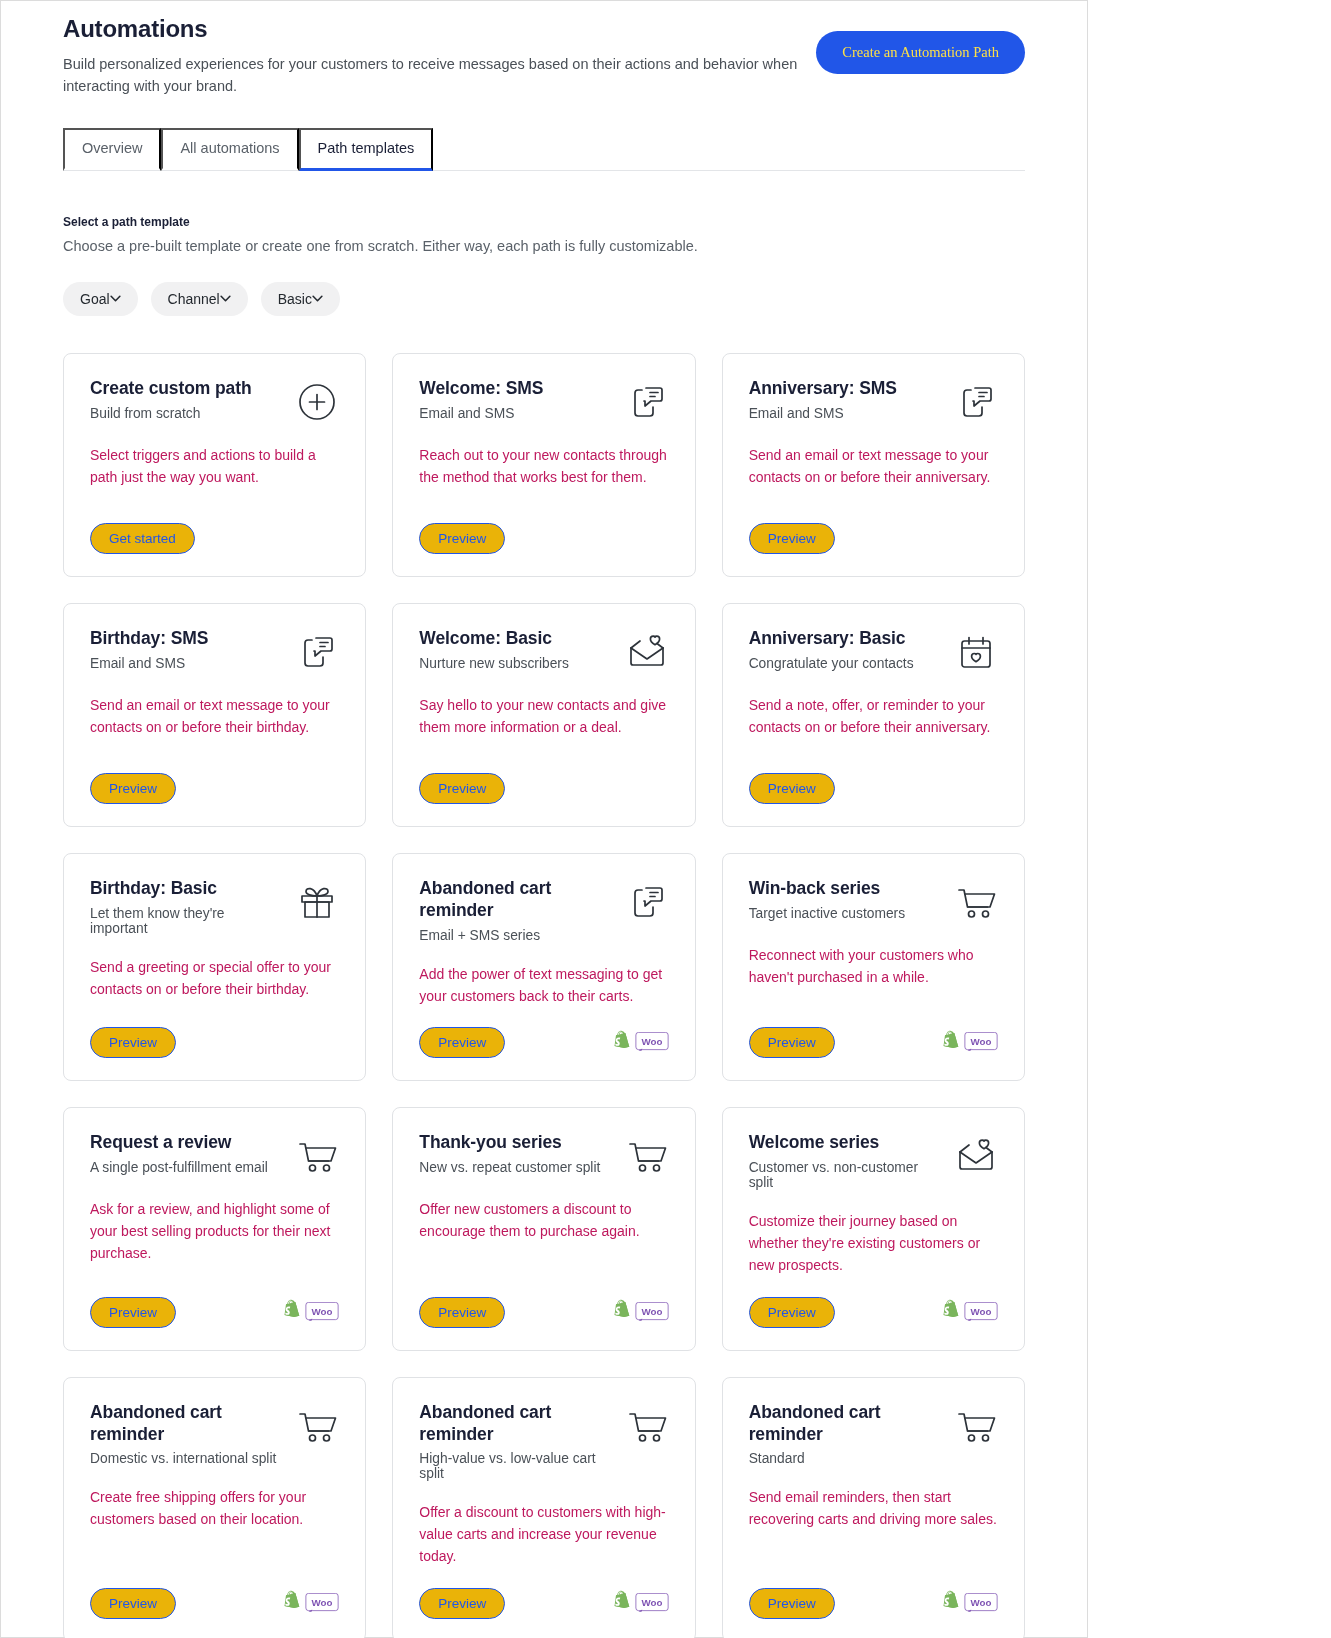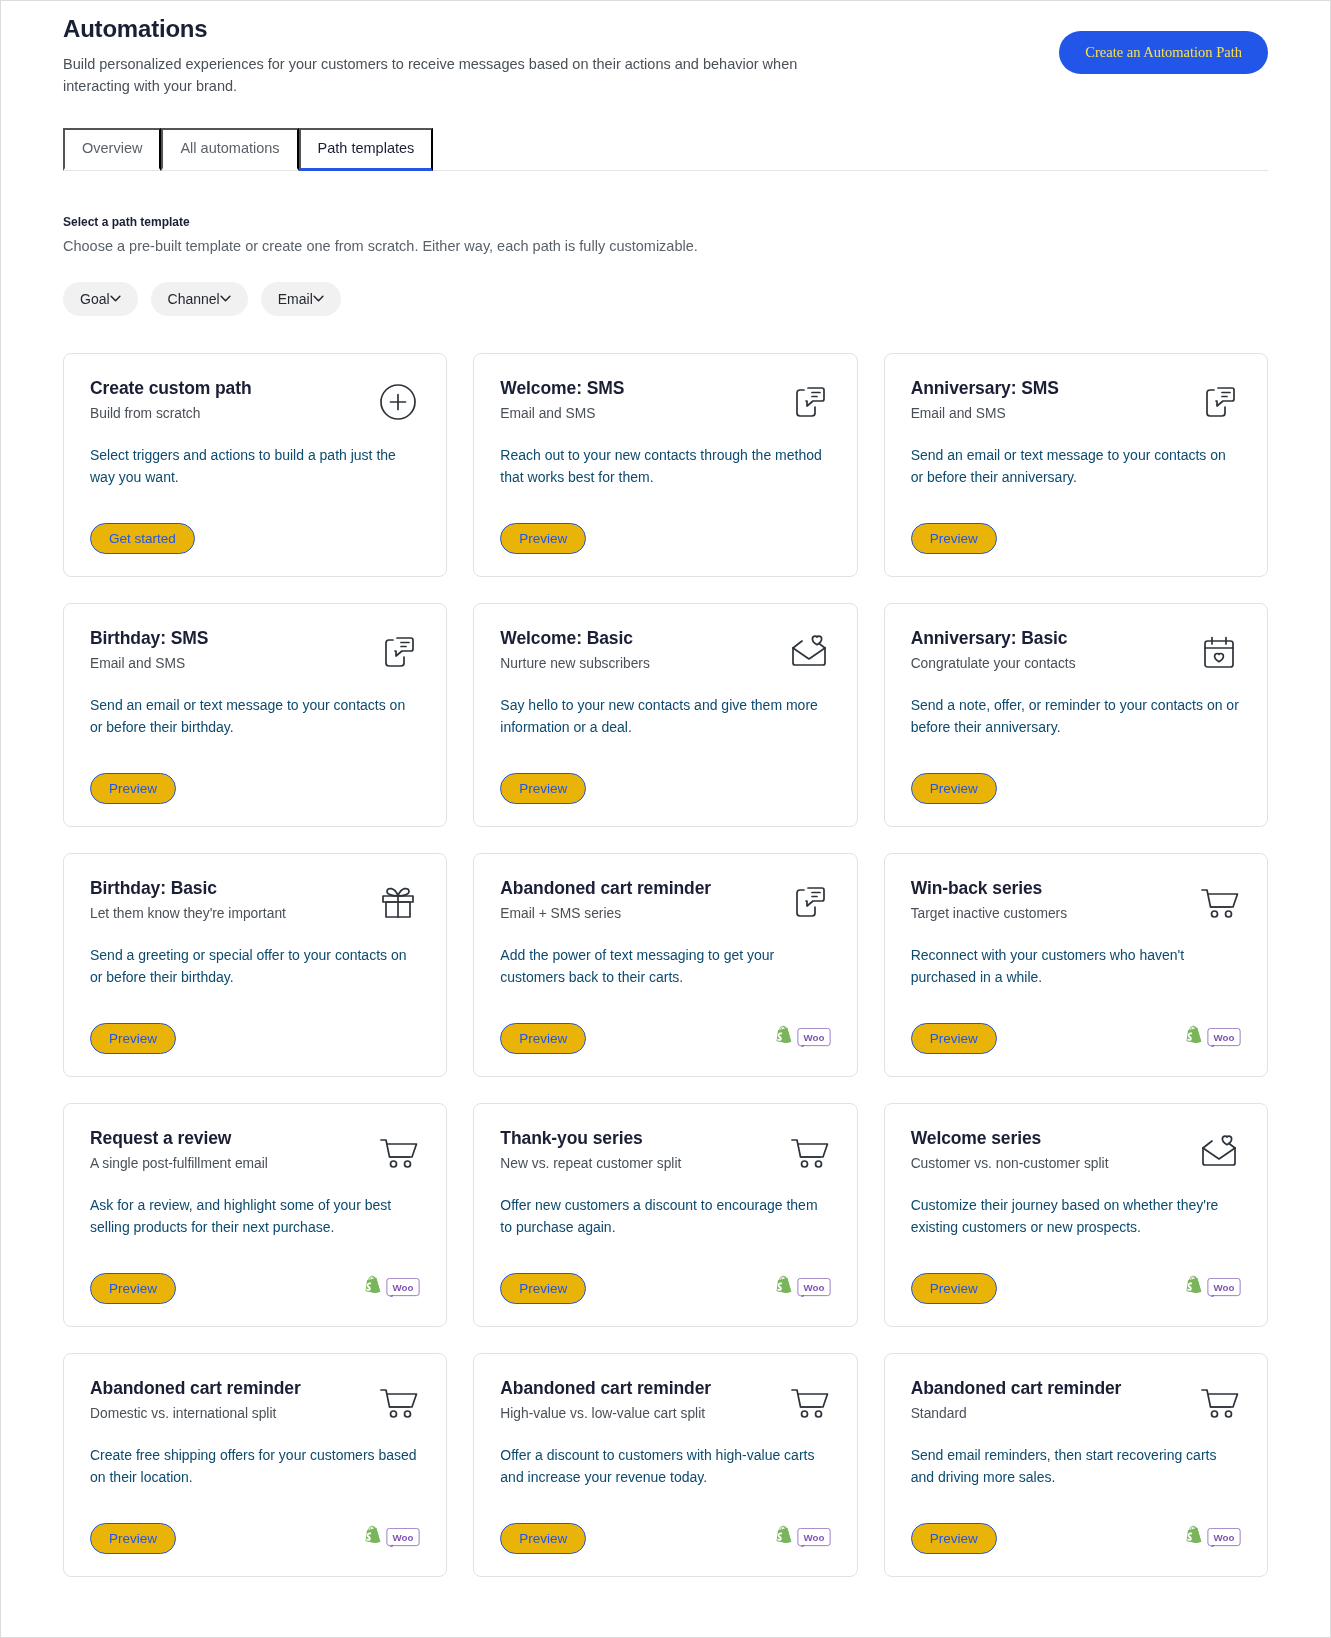--- a/index.html
+++ b/index.html
@@ -6,21 +6,21 @@
   html, body {
     width: 1331px;
     height: 1638px;
     background: #ffffff;
     font-family: "Liberation Sans", sans-serif;
     color: #24292f;
     overflow: hidden;
   }
   .page {
     position: relative;
-    width: 1331px;
+    width: 1088px;
     height: 1638px;
     background: #ffffff;
     border: 1px solid #dcdcdc;
     padding: 0 62px;
   }
   
   .header-row {
     display: flex;
     justify-content: space-between;
     align-items: flex-start;
@@ -137,21 +137,21 @@
   .card-sub {
     font-size: 13.8px;
     color: #4a5057;
     margin-top: 6px;
   }
   .card-icon { flex: none; width: 44px; height: 44px; margin-top: 2px; }
   .card-icon svg { display: block; }
   .card-desc {
     font-size: 14px;
     line-height: 1.56;
-    color: #0c4a6e;
+    color: #be185d;
     margin-top: 21px;
   }
   .card-footer {
     margin-top: auto;
     padding-top: 20px;
     display: flex;
     align-items: center;
     justify-content: space-between;
   }
   .ghost-btn {
@@ -201,21 +201,21 @@
       </button>
       <button class="chip">
         <span>Channel</span>
         <span>
           <svg class="chev" viewBox="0 0 12 8">
             <path d="M1 1.5 L6 6.5 L11 1.5" stroke="#24292f" stroke-width="1.8" fill="none" stroke-linecap="round" stroke-linejoin="round"></path>
           </svg>
         </span>
       </button>
       <button class="chip">
-        <span>Email</span>
+        <span>Basic</span>
         <span>
           <svg class="chev" viewBox="0 0 12 8">
             <path d="M1 1.5 L6 6.5 L11 1.5" stroke="#24292f" stroke-width="1.8" fill="none" stroke-linecap="round" stroke-linejoin="round"></path>
           </svg>
         </span>
       </button>
     </div>
 
   <div class="grid" id="cardgrid">
       <div class="card">

